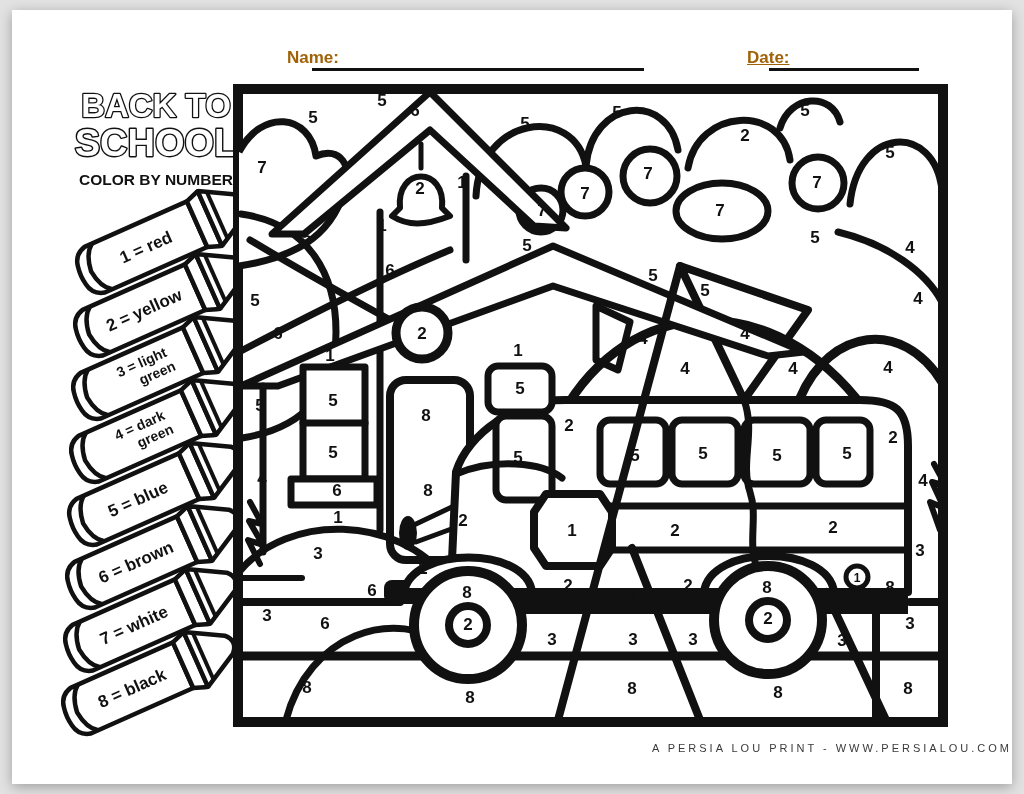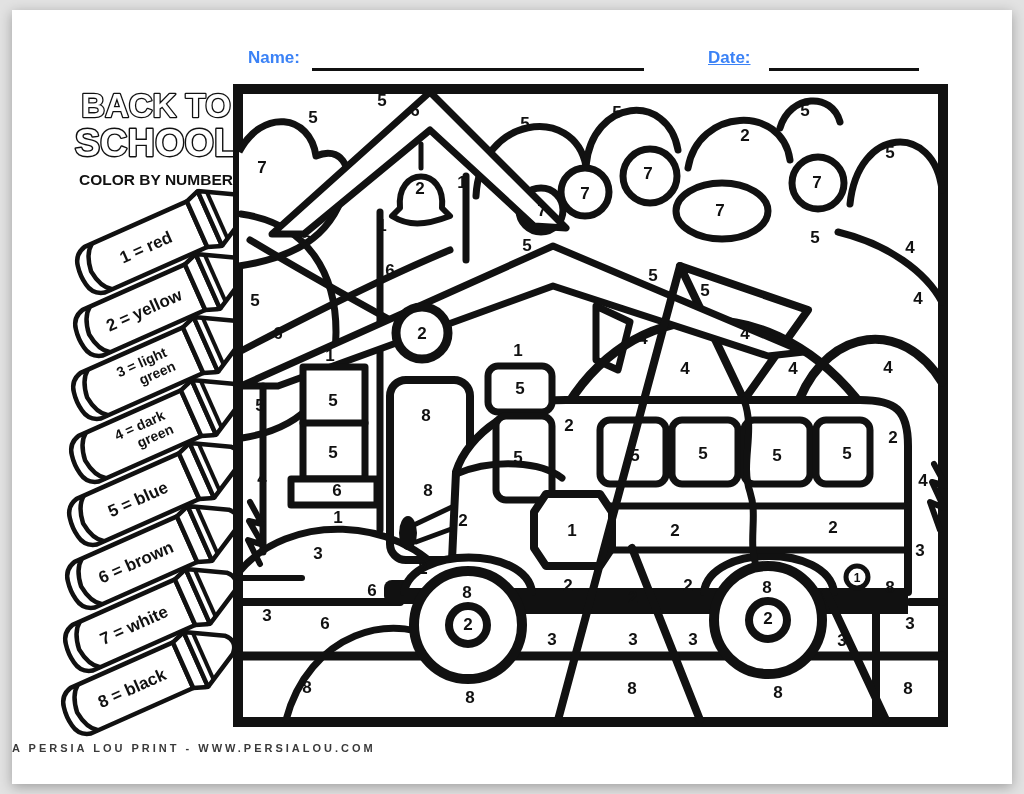--- a/index.html
+++ b/index.html
@@ -1,39 +1,39 @@
 <!DOCTYPE html>
 <html><head>
 <meta charset="utf-8">
 <style>
   html,body{margin:0;padding:0;}
   body{width:1024px;height:794px;background:#e2e2e2;font-family:"Liberation Sans",sans-serif;}
   .stage{position:relative;width:1024px;height:794px;background:#e2e2e2;overflow:hidden;}
   .paper{position:absolute;left:12px;top:10px;right:12px;bottom:10px;background:#ffffff;
          box-shadow:0 3px 12px rgba(0,0,0,.3);}
   
-  .hdr-lbl{position:absolute;font-weight:bold;font-size:17px;color:#3b82f6;}
+  .hdr-lbl{position:absolute;font-weight:bold;font-size:17px;color:#a16207;margin-left:39px;}
   .fill-line{position:absolute;border-top:3px solid #111;height:0;}
   
   .title-svg{position:absolute;left:50px;top:74px;}
   .title-svg text{font-family:"Liberation Sans",sans-serif;font-weight:bold;text-anchor:middle;}
   .outlined{fill:#ffffff;stroke:#111;paint-order:stroke;stroke-linejoin:round;}
   
   .crayon{position:absolute;width:200px;height:64px;transform:rotate(-24deg);}
   .crayon svg{display:block;}
   .crayon text{font-family:"Liberation Sans",sans-serif;font-weight:bold;fill:#111;text-anchor:middle;}
   
   #art{position:absolute;left:221px;top:74px;}
   #art .ln{fill:none;stroke:#111;stroke-linecap:round;stroke-linejoin:round;}
   #art .fw{fill:#ffffff;stroke:#111;stroke-linejoin:round;}
   #art .num{font-family:"Liberation Sans",sans-serif;font-weight:bold;font-size:17px;fill:#111;
             text-anchor:middle;dominant-baseline:central;}
   #art .numsm{font-size:12px;}
-  .footer{position:absolute;left:0;right:0;top:732px;text-align:left;font-size:11px;
-          letter-spacing:3px;color:#3a3a3a;font-weight:bold;}
+  .footer{position:absolute;left:0;right:0;top:732px;text-align:right;font-size:11px;
+          letter-spacing:3px;color:#3a3a3a;font-weight:normal;}
 </style>
 </head>
 <body>
 
 <div class="stage">
   <div class="paper">
 
     <span class="hdr-lbl" style="left:236px;top:38px;">Name:</span>
     <div class="fill-line" style="left:300px;top:58px;width:332px;"></div>
     <span class="hdr-lbl" style="left:696px;top:38px;text-decoration:underline;">Date:</span>

